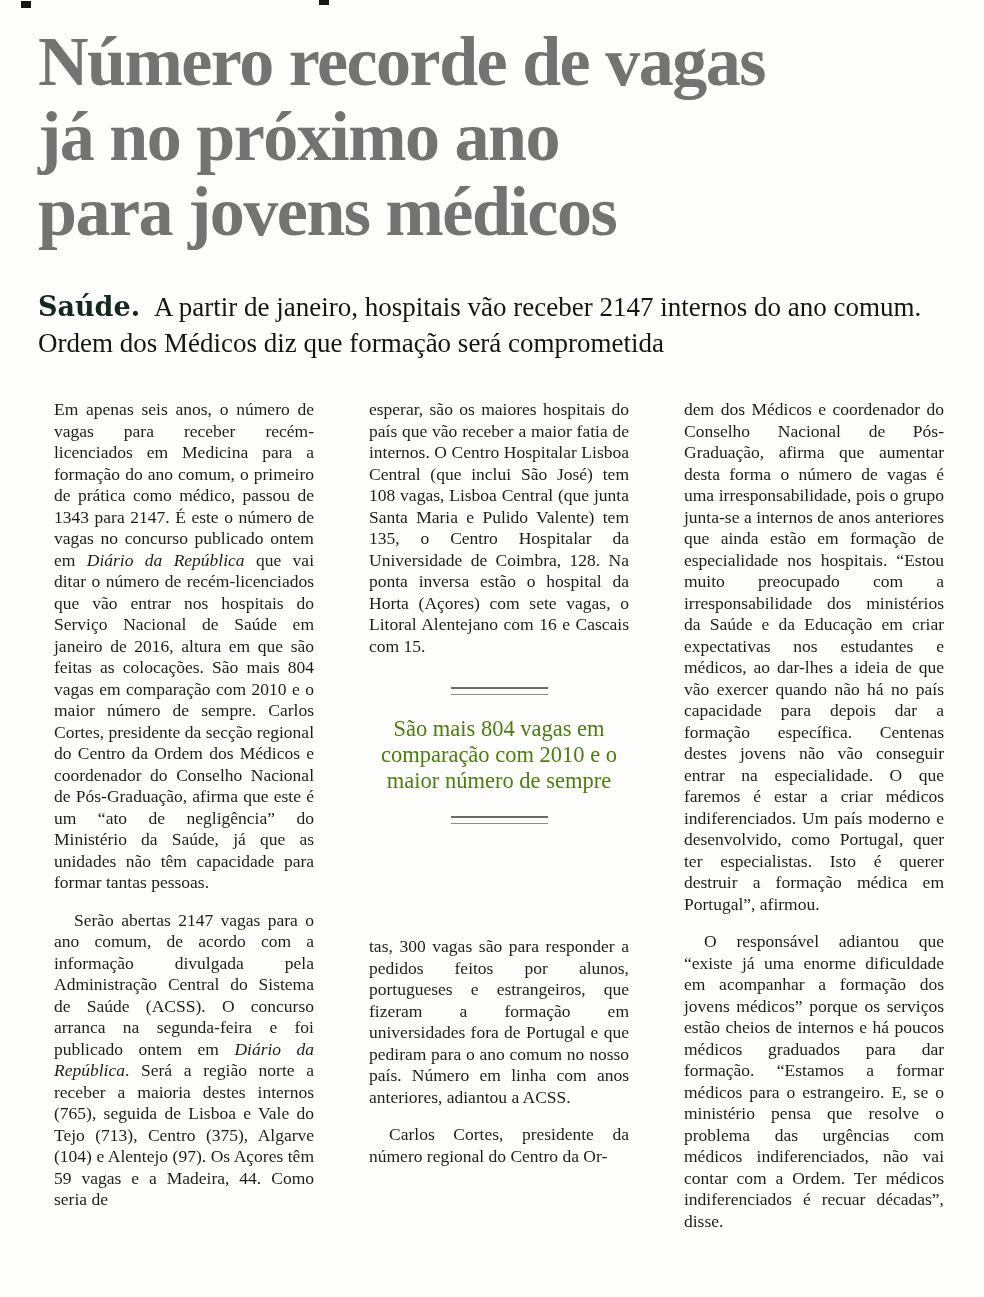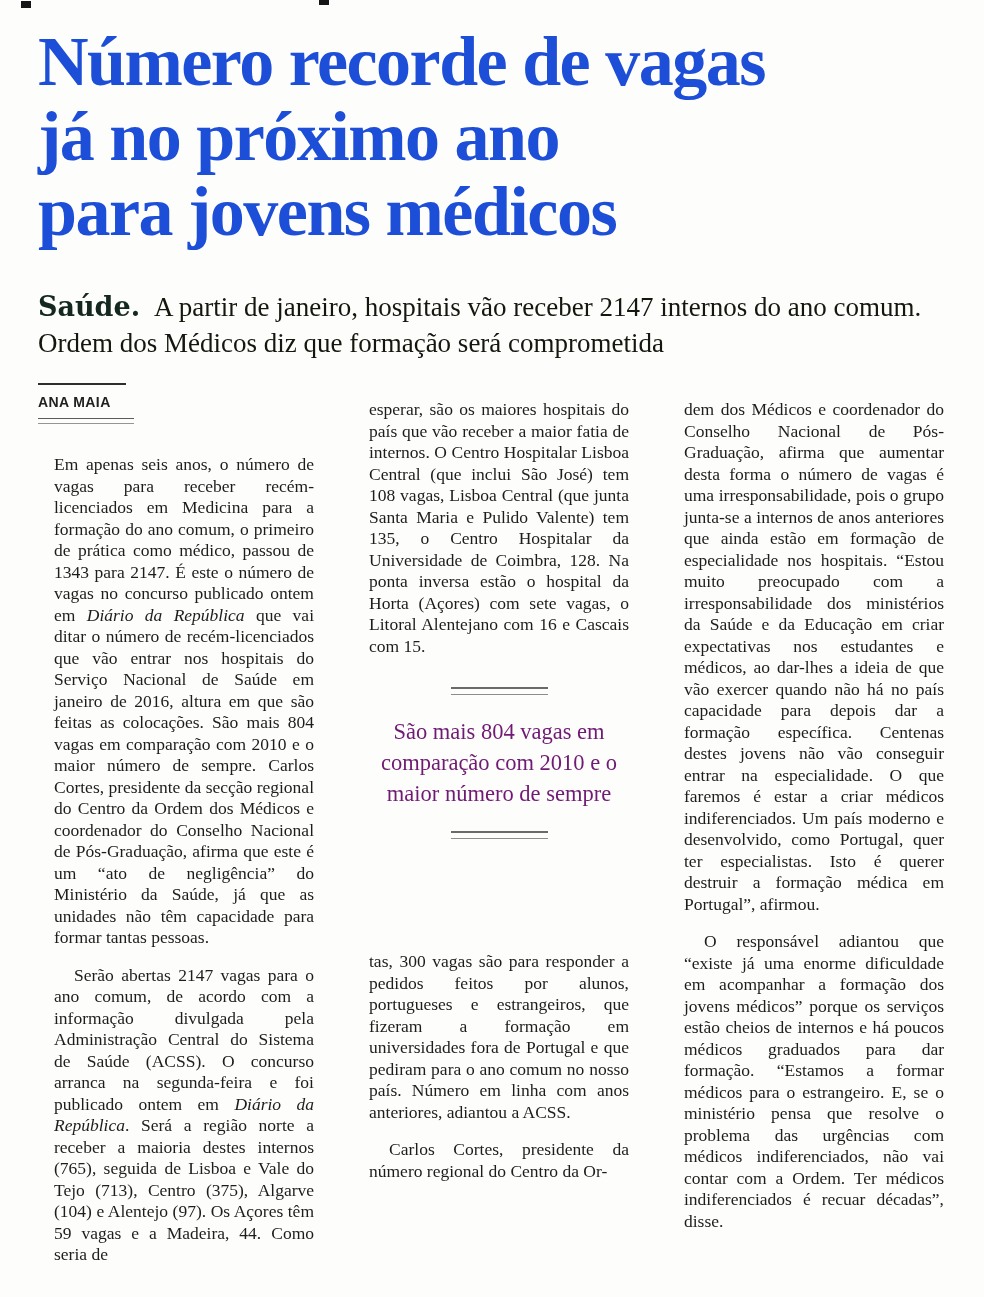--- a/index.html
+++ b/index.html
@@ -8,21 +8,21 @@
     background:#fdfdfb;
     font-family:"Liberation Serif","DejaVu Serif",serif;
   }
   .artifact{position:absolute;background:#161616}
   #artifact-1{left:21px;top:1px;width:10px;height:7px}
   #artifact-2{left:319px;top:0;width:10px;height:5px}
 
   .page{padding:24px 34px 0 38px}
 
   h1{
-    margin:0;color:#1d4ed8;
+    margin:0;color:#737373;
     font-weight:bold;font-size:70px;line-height:75px;letter-spacing:-1.5px;
     font-family:"Liberation Serif","DejaVu Serif",serif;
   }
   .standfirst{
     margin:40px 0 0 0;color:#16160f;
     font-size:27px;line-height:36px;
   }
   .kicker{
     font-family:"DejaVu Serif",serif;font-weight:bold;
     color:#14281f;margin-right:14px;
@@ -46,46 +46,41 @@
     font-family:"Liberation Sans","DejaVu Sans",sans-serif;
     font-weight:bold;font-size:14px;line-height:16px;letter-spacing:.4px;color:#21211f;
   }
   .byline-rule-bottom{width:96px;height:4px;border-top:1px solid #5c5c58;border-bottom:1px solid #98948e;margin-top:8px}
 
   .pullquote{margin:30px auto 112px auto;text-align:center}
   .pq-rule{width:97px;height:5px;margin:0 auto;
     border-top:2px solid #6a6a66;border-bottom:1px solid #8f8b85}
   .pq-text{
     width:252px;margin:21px auto 22px auto;
-    font-size:22.5px;line-height:31px;color:#701a75;text-align:center;
+    font-size:22.5px;line-height:26px;color:#4d7c0f;text-align:center;
   }
 </style>
 </head>
 <body>
 
 <div class="artifact" id="artifact-1"></div>
 <div class="artifact" id="artifact-2"></div>
 
 <div class="page">
 
   <h1>
     <div>Número recorde de vagas</div>
     <div>já no próximo ano</div>
     <div>para jovens médicos</div>
   </h1>
 
   <p class="standfirst"><span class="kicker">Saúde.</span><span>A partir de janeiro, hospitais vão receber 2147 internos do ano comum. Ordem dos Médicos diz que formação será comprometida</span></p>
 
   <div class="columns">
       <div class="col">
-        <div class="byline">
-          <div class="byline-rule-top"></div>
-          <div class="byline-name">ANA MAIA</div>
-          <div class="byline-rule-bottom"></div>
-        </div>
         <p><span>Em apenas seis anos, o número de vagas para receber recém-licenciados em Medicina para a formação do ano comum, o primeiro de prática como médico, passou de 1343 para 2147. É este o número de vagas no concurso publicado ontem em </span><em>Diário da República</em><span> que vai ditar o número de recém-licenciados que vão entrar nos hospitais do Serviço Nacional de Saúde em janeiro de 2016, altura em que são feitas as colocações. São mais 804 vagas em comparação com 2010 e o maior número de sempre. Carlos Cortes, presidente da secção regional do Centro da Ordem dos Médicos e coordenador do Conselho Nacional de Pós-Graduação, afirma que este é um “ato de negligência” do Ministério da Saúde, já que as unidades não têm capacidade para formar tantas pessoas.</span></p>
         <p class="indent"><span>Serão abertas 2147 vagas para o ano comum, de acordo com a informação divulgada pela Administração Central do Sistema de Saúde (ACSS). O concurso arranca na segunda-feira e foi publicado ontem em </span><em>Diário da República</em><span>. Será a região norte a receber a maioria destes internos (765), seguida de Lisboa e Vale do Tejo (713), Centro (375), Algarve (104) e Alentejo (97). Os Açores têm 59 vagas e a Madeira, 44. Como seria de</span></p>
       </div>
       <div class="col">
         <p><span>esperar, são os maiores hospitais do país que vão receber a maior fatia de internos. O Centro Hospitalar Lisboa Central (que inclui São José) tem 108 vagas, Lisboa Central (que junta Santa Maria e Pulido Valente) tem 135, o Centro Hospitalar da Universidade de Coimbra, 128. Na ponta inversa estão o hospital da Horta (Açores) com sete vagas, o Litoral Alentejano com 16 e Cascais com 15.</span></p>
         <div class="pullquote">
           <div class="pq-rule"></div>
           <div class="pq-text">São mais 804 vagas em comparação com 2010 e o maior número de sempre</div>
           <div class="pq-rule"></div>
         </div>

